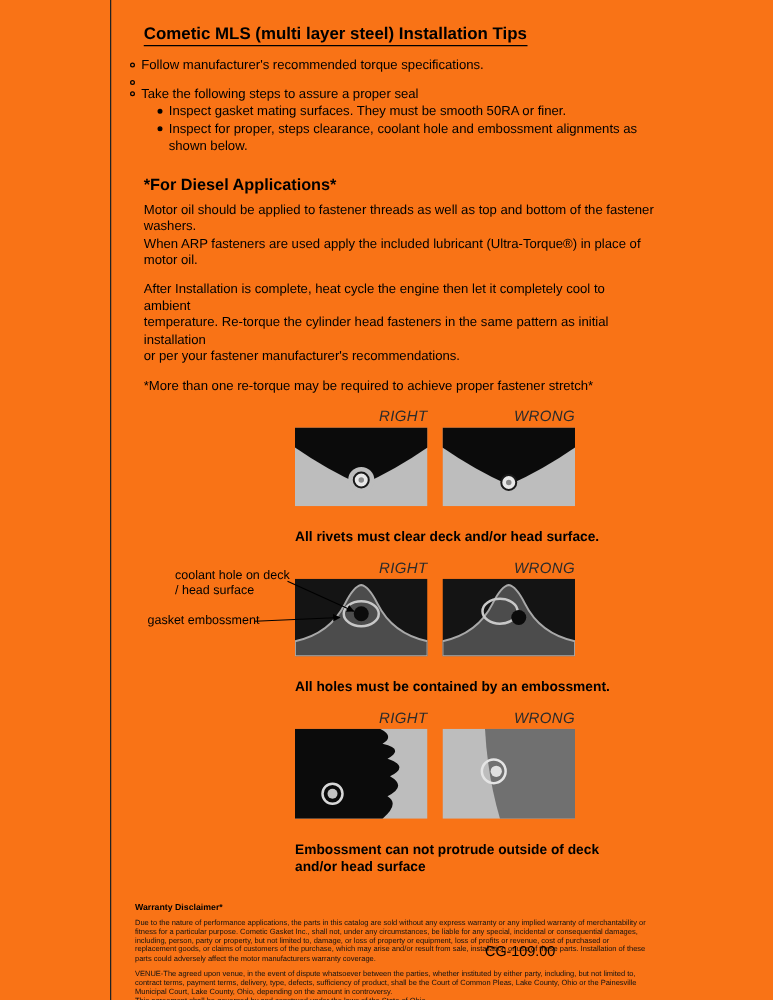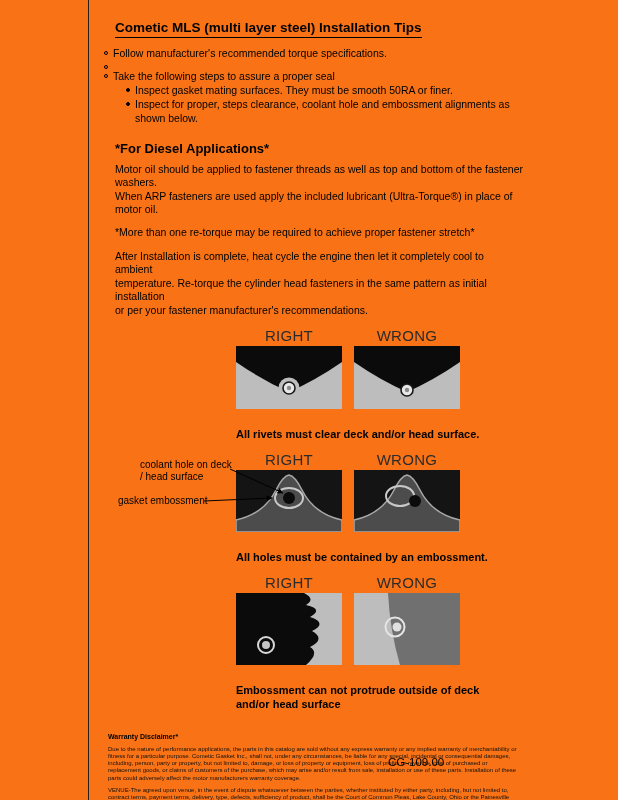--- a/index.html
+++ b/index.html
@@ -24,21 +24,21 @@
   .mk-open { border:1px solid #000; background:transparent; }
   .mk-solid { background:#000; border:1px solid #000; }
 
   .diesel-h { margin:16px 0 7px 15px; font-size:13px; font-weight:bold; }
   .body { margin:0 0 10px 15px; font-size:10.5px; line-height:1.28; white-space:pre-line; }
   .note { margin-top:2px; }
 
   .diag { position:relative; width:100%; margin-top:10px; }
   .pair { margin-left:136px; width:224px; }
   .lbls { display:flex; gap:12px; margin-bottom:2px; }
-  .lbls span { width:106px; text-align:center; font-size:15px; color:#2b2b2b; letter-spacing:.3px; }
+  .lbls span { width:106px; text-align:right; font-size:12px; color:#2b2b2b; letter-spacing:.3px;font-style:italic; }
   .panels { display:flex; gap:12px; }
   .panels svg { display:block; }
   .cap { margin:19px 0 0 136px; font-size:11px; line-height:1.2; white-space:pre-line;font-weight:bold; }
 
   .ann { position:absolute; font-size:10px; line-height:1.18; color:#000; }
   .ann1 { left:40px; top:8px; width:96px; }
   .ann2 { left:18px; top:44px; width:100px; }
   .ann-lines { position:absolute; left:0; top:0; pointer-events:none; }
 
   .warranty { margin:22px 0 0 8px; width:412px; }
@@ -75,24 +75,24 @@
       </div>
       <div class="b-row sub">
         <span class="mk mk-solid"></span>
         <span>Inspect for proper, steps clearance, coolant hole and embossment alignments as shown below.</span>
       </div>
     </div>
 
     <h2 class="diesel-h">*For Diesel Applications*</h2>
     <p class="body">Motor oil should be applied to fastener threads as well as top and bottom of the fastener washers.
 When ARP fasteners are used apply the included lubricant (Ultra-Torque®) in place of motor oil.</p>
-    <p class="body note">*More than one re-torque may be required to achieve proper fastener stretch*</p>
     <p class="body">After Installation is complete, heat cycle the engine then let it completely cool to ambient
 temperature. Re-torque the cylinder head fasteners in the same pattern as initial installation
 or per your fastener manufacturer's recommendations.</p>
+    <p class="body note">*More than one re-torque may be required to achieve proper fastener stretch*</p>
 
     
     <div class="diag">
       <div class="pair">
         <div class="lbls">
           <span>RIGHT</span>
           <span>WRONG</span>
         </div>
         <div class="panels">
           <svg width="106" height="63" viewBox="0 0 106 63">

